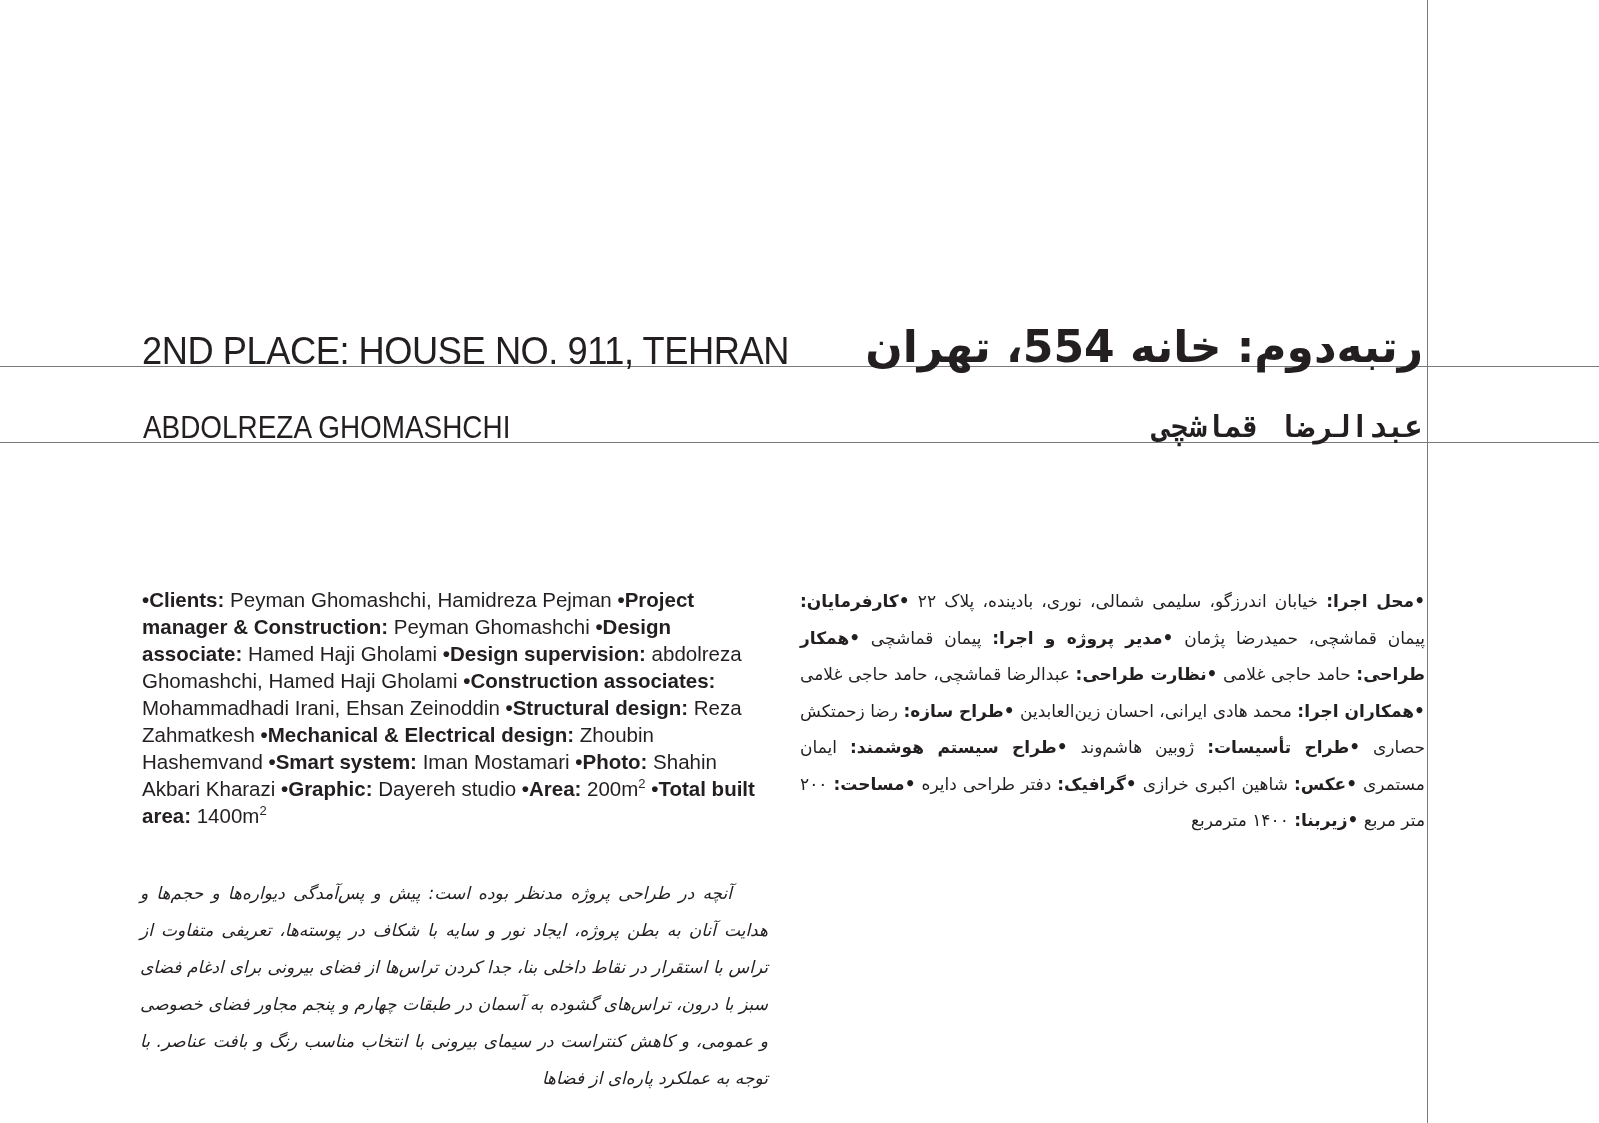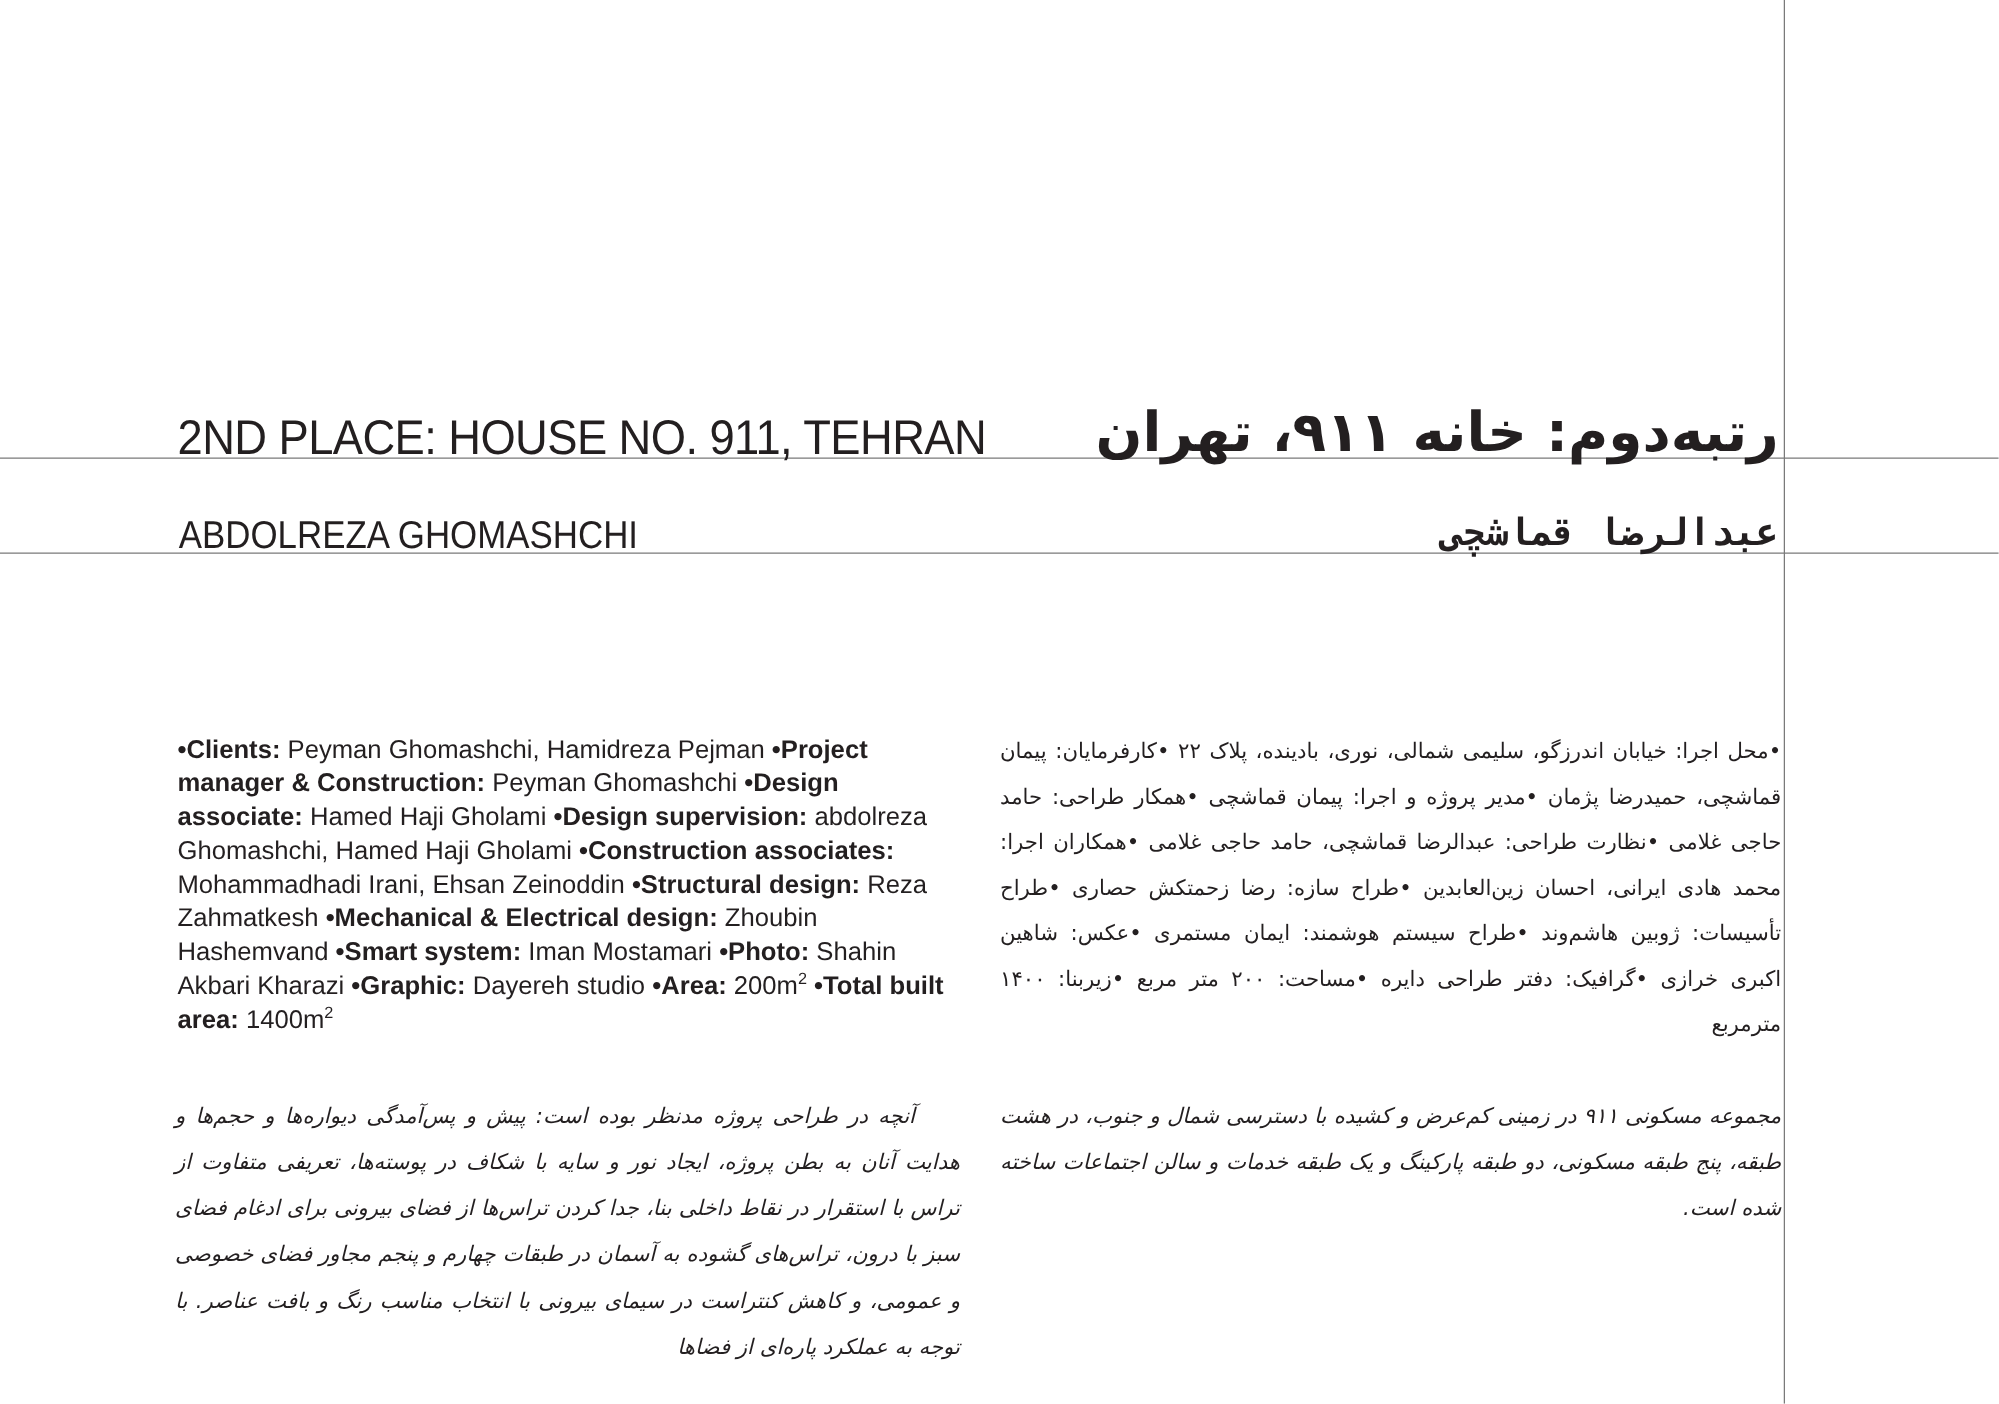--- a/index.html
+++ b/index.html
@@ -94,21 +94,21 @@
     left: 800px;
     top: 583px;
     width: 625px;
     direction: rtl;
     text-align: justify;
     text-align-last: right;
     font-family: "DejaVu Sans", sans-serif;
     font-size: 17px;
     line-height: 36.5px;
   }
-  .credits-fa b { font-weight: normal; }
+  .credits-fa b { font-weight: bold; }
 
   .body-fa-left {
     position: absolute;
     left: 140px;
     top: 875px;
     width: 628px;
     direction: rtl;
     text-align: justify;
     font-family: "DejaVu Sans", sans-serif;
     font-size: 17px;
@@ -134,30 +134,29 @@
 </head>
 <body>
 
 <div class="vrule"></div>
 <div class="hrule r1"></div>
 <div class="hrule r2"></div>
 
 <div class="title-en">2ND PLACE: HOUSE NO. 911, TEHRAN</div>
 <div class="author-en">ABDOLREZA GHOMASHCHI</div>
 
-<div class="title-fa">رتبه‌دوم: خانه ۹۱۱، تهران</div>
+<div class="title-fa">رتبه‌دوم: خانه 554، تهران</div>
 <div class="author-fa">عبدالرضا قماشچی</div>
 
 <div class="credits-en">
   <b>•Clients:</b><span> Peyman Ghomashchi, Hamidreza Pejman </span><b>•Project manager &amp; Construction:</b><span> Peyman Ghomashchi </span><b>•Design associate:</b><span> Hamed Haji Gholami </span><b>•Design supervision:</b><span> abdolreza Ghomashchi, Hamed Haji Gholami </span><b>•Construction associates:</b><span> Mohammadhadi Irani, Ehsan Zeinoddin </span><b>•Structural design:</b><span> Reza Zahmatkesh </span><b>•Mechanical &amp; Electrical design:</b><span> Zhoubin Hashemvand </span><b>•Smart system:</b><span> Iman Mostamari </span><b>•Photo:</b><span> Shahin Akbari Kharazi </span><b>•Graphic:</b><span> Dayereh studio </span><b>•Area:</b><span> 200m</span><sup>2</sup> <b>•Total built area:</b><span> 1400m</span><sup>2</sup>
 </div>
 
 <div class="credits-fa">
   <b>•محل اجرا:</b><span> خیابان اندرزگو، سلیمی شمالی، نوری، بادینده، پلاک ۲۲ </span><b>•کارفرمایان:</b><span> پیمان قماشچی، حمیدرضا پژمان </span><b>•مدیر پروژه و اجرا:</b><span> پیمان قماشچی </span><b>•همکار طراحی:</b><span> حامد حاجی غلامی </span><b>•نظارت طراحی:</b><span> عبدالرضا قماشچی، حامد حاجی غلامی </span><b>•همکاران اجرا:</b><span> محمد هادی ایرانی، احسان زین‌العابدین </span><b>•طراح سازه:</b><span> رضا زحمتکش حصاری </span><b>•طراح تأسیسات:</b><span> ژوبین هاشم‌وند </span><b>•طراح سیستم هوشمند:</b><span> ایمان مستمری </span><b>•عکس:</b><span> شاهین اکبری خرازی </span><b>•گرافیک:</b><span> دفتر طراحی دایره </span><b>•مساحت:</b><span> ۲۰۰ متر مربع </span><b>•زیربنا:</b><span> ۱۴۰۰ مترمربع</span>
 </div>
 
 <div class="body-fa-left">
   <p class="indent">آنچه در طراحی پروژه مدنظر بوده است: پیش و پس‌آمدگی دیواره‌ها و حجم‌ها و هدایت آنان به بطن پروژه، ایجاد نور و سایه با شکاف در پوسته‌ها، تعریفی متفاوت از تراس با استقرار در نقاط داخلی بنا، جدا کردن تراس‌ها از فضای بیرونی برای ادغام فضای سبز با درون، تراس‌های گشوده به آسمان در طبقات چهارم و پنجم مجاور فضای خصوصی و عمومی، و کاهش کنتراست در سیمای بیرونی با انتخاب مناسب رنگ و بافت عناصر. با توجه به عملکرد پاره‌ای از فضاها</p>
 </div>
 
 <div class="body-fa-right">
-  <p>مجموعه مسکونی ۹۱۱ در زمینی کم‌عرض و کشیده با دسترسی شمال و جنوب، در هشت طبقه، پنج طبقه مسکونی، دو طبقه پارکینگ و یک طبقه خدمات و سالن اجتماعات ساخته شده است.</p>
 </div>
 
 </body></html>

